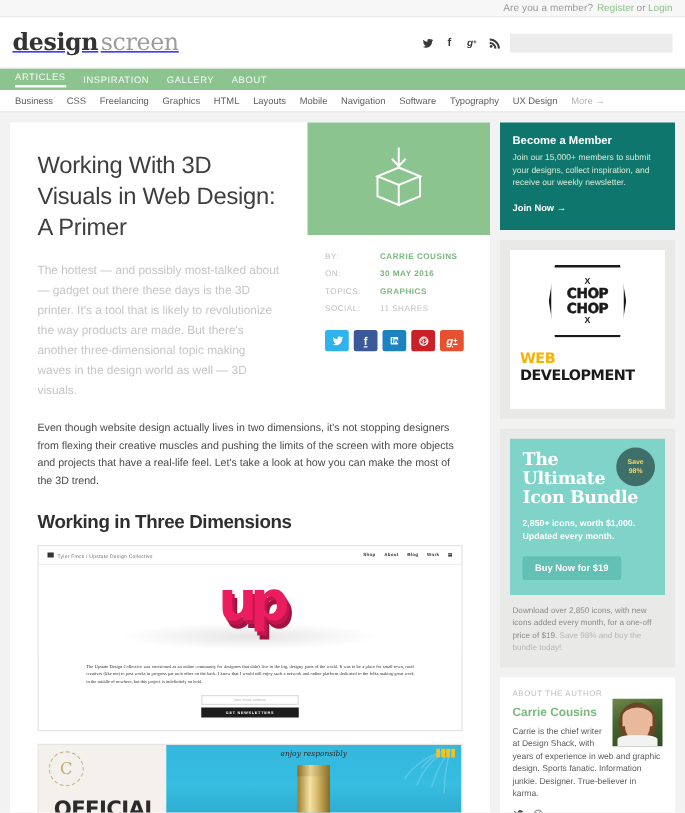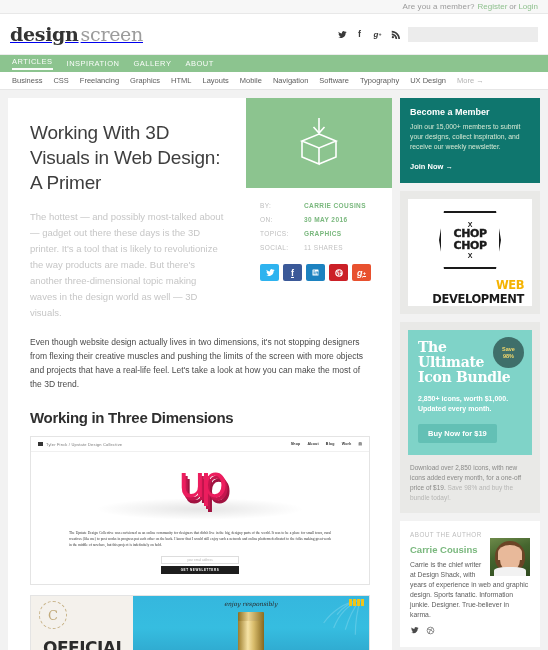--- a/index.html
+++ b/index.html
@@ -105,21 +105,21 @@
   .ss-links { margin-left: auto; display: flex; gap: 7px; align-items: center; }
   .ss-links span { font-size: 3.6px; color: #333; font-weight: bold; letter-spacing: .2px; }
   .ss-hero { height: 72px; position: relative; overflow: hidden; background: #fff; }
   .ss-shadow {
     position: absolute; left: 50%; top: 46px; transform: translateX(-50%);
     width: 210px; height: 22px; border-radius: 50%;
     background: radial-gradient(ellipse at center, rgba(0,0,0,.10), rgba(0,0,0,0) 70%);
   }
   .ss-logo {
     position: absolute; left: 50%; top: 8px; transform: translateX(-50%);
-    font-family: "DejaVu Sans", sans-serif; font-size: 44px; font-weight: normal;
+    font-family: "DejaVu Sans", sans-serif; font-size: 44px; font-weight: bold;
     color: #ec1d5e; letter-spacing: -6px; line-height: 1;
     text-shadow: 2px 3px 0 #c4164e, 4px 6px 0 #a01240;
   }
   .ss-copy { padding: 6px 38px 0 38px; }
   .ss-copy p { font-size: 3.6px; line-height: 6px; color: #333; text-align: justify;
                font-family: "Liberation Serif", serif; }
   .ss-form { display: flex; flex-direction: column; align-items: center;
              padding: 8px 0 10px 0; gap: 2px; }
   .ss-input { width: 78px; height: 8px; border: 1px solid #ddd; font-size: 3px;
               color: #bbb; display: flex; align-items: center; justify-content: center; }
@@ -158,21 +158,21 @@
 
   
   .card { background: #fff; margin-bottom: 8px; }
   .member { background: #0f766e; padding: 9px 10px 10px 10px; }
   .member h3 { color: #fff; font-size: 9px; font-weight: bold; margin-bottom: 5px; }
   .member p { color: #d6e9d4; font-size: 6.8px; line-height: 10px; }
   .member .join { color: #fff; font-size: 7.5px; font-weight: bold; margin-top: 10px;
                   display: inline-block; text-decoration: none; }
 
   .adcard { background: #e9e9e7; padding: 8px; }
-  .adinner { background: #fff; padding: 12px 8px 0 8px; text-align: right; }
+  .adinner { background: #fff; padding: 12px 8px 20px 8px; text-align: left; }
   .chopbox { width: 62px; height: 58px; margin: 0 auto; border: 2px solid #1a1a1a;
              position: relative; display: flex; flex-direction: column;
              align-items: center; justify-content: center;
              clip-path: polygon(8% 0,92% 0,100% 50%,92% 100%,8% 100%,0 50%); }
   .chopword { font-family: "DejaVu Sans", sans-serif; font-weight: bold; font-size: 11px;
               color: #1a1a1a; letter-spacing: -.4px; line-height: 12px;
               -webkit-text-stroke: .4px #1a1a1a; }
   .chopx { font-size: 7px; color: #1a1a1a; font-weight: bold; line-height: 7px; }
   .webdev { margin-top: 9px; font-size: 11.5px; font-weight: bold; letter-spacing: -.4px;
             font-family: "DejaVu Sans", sans-serif; }

